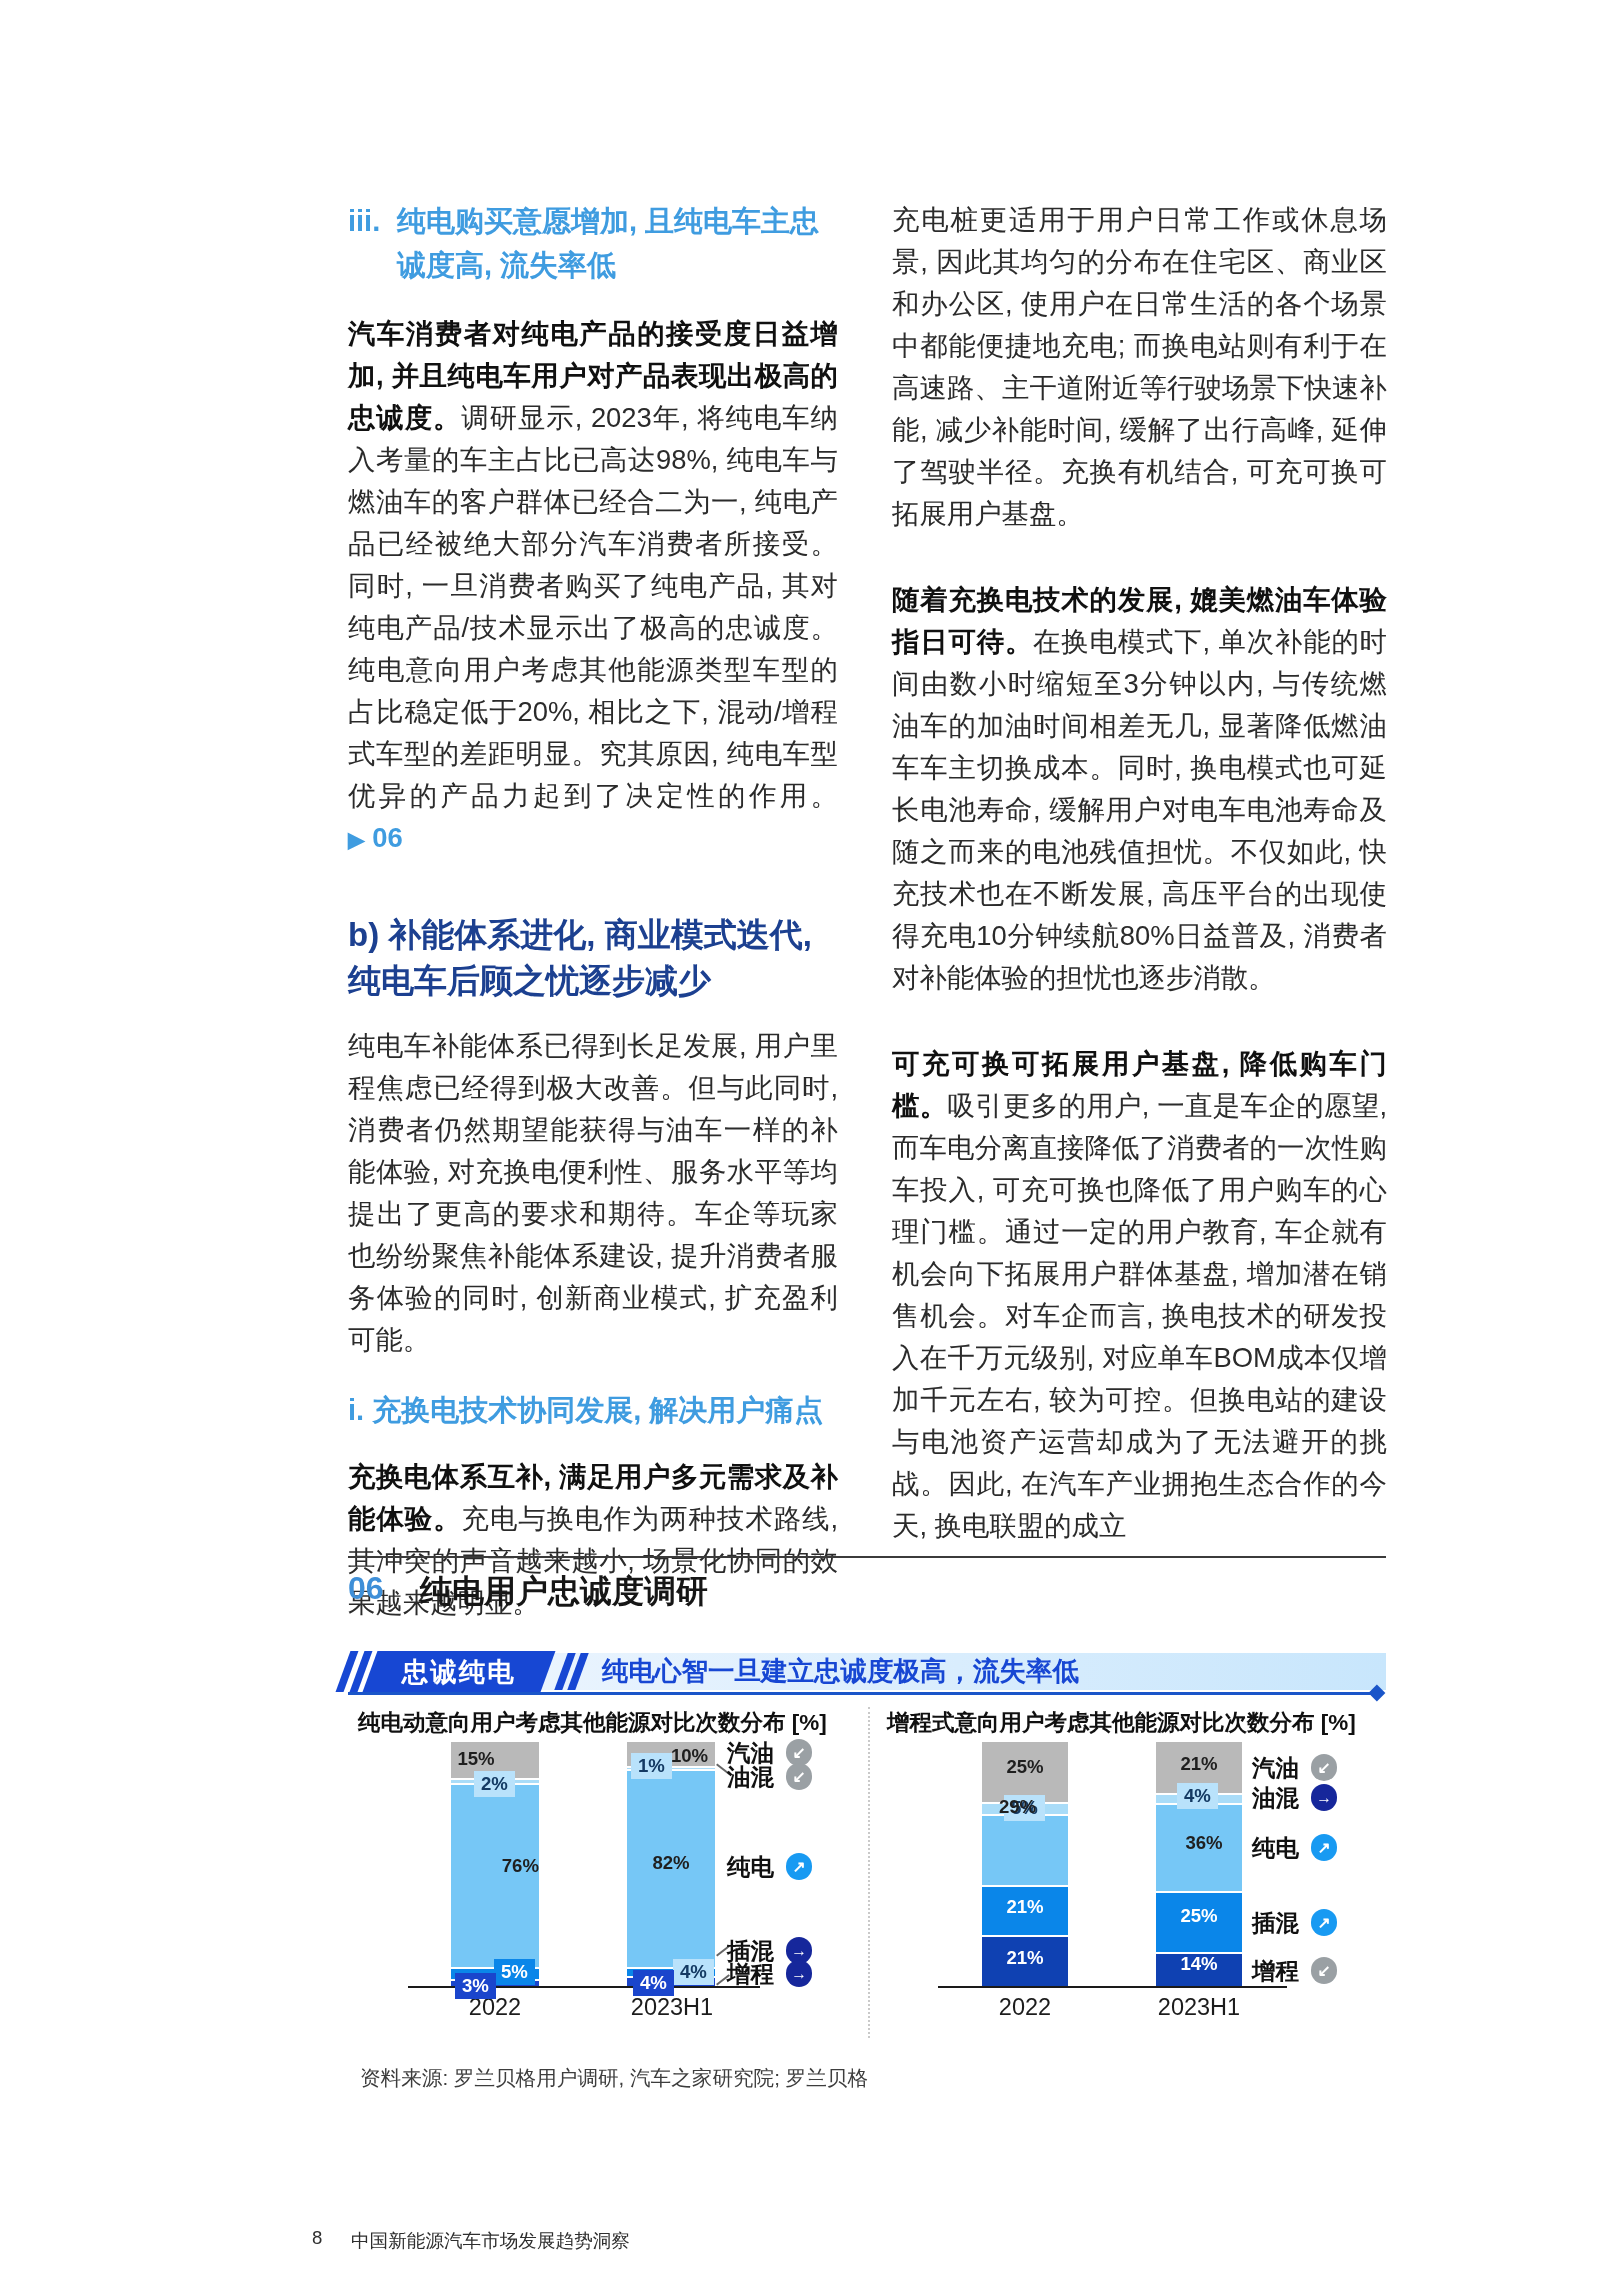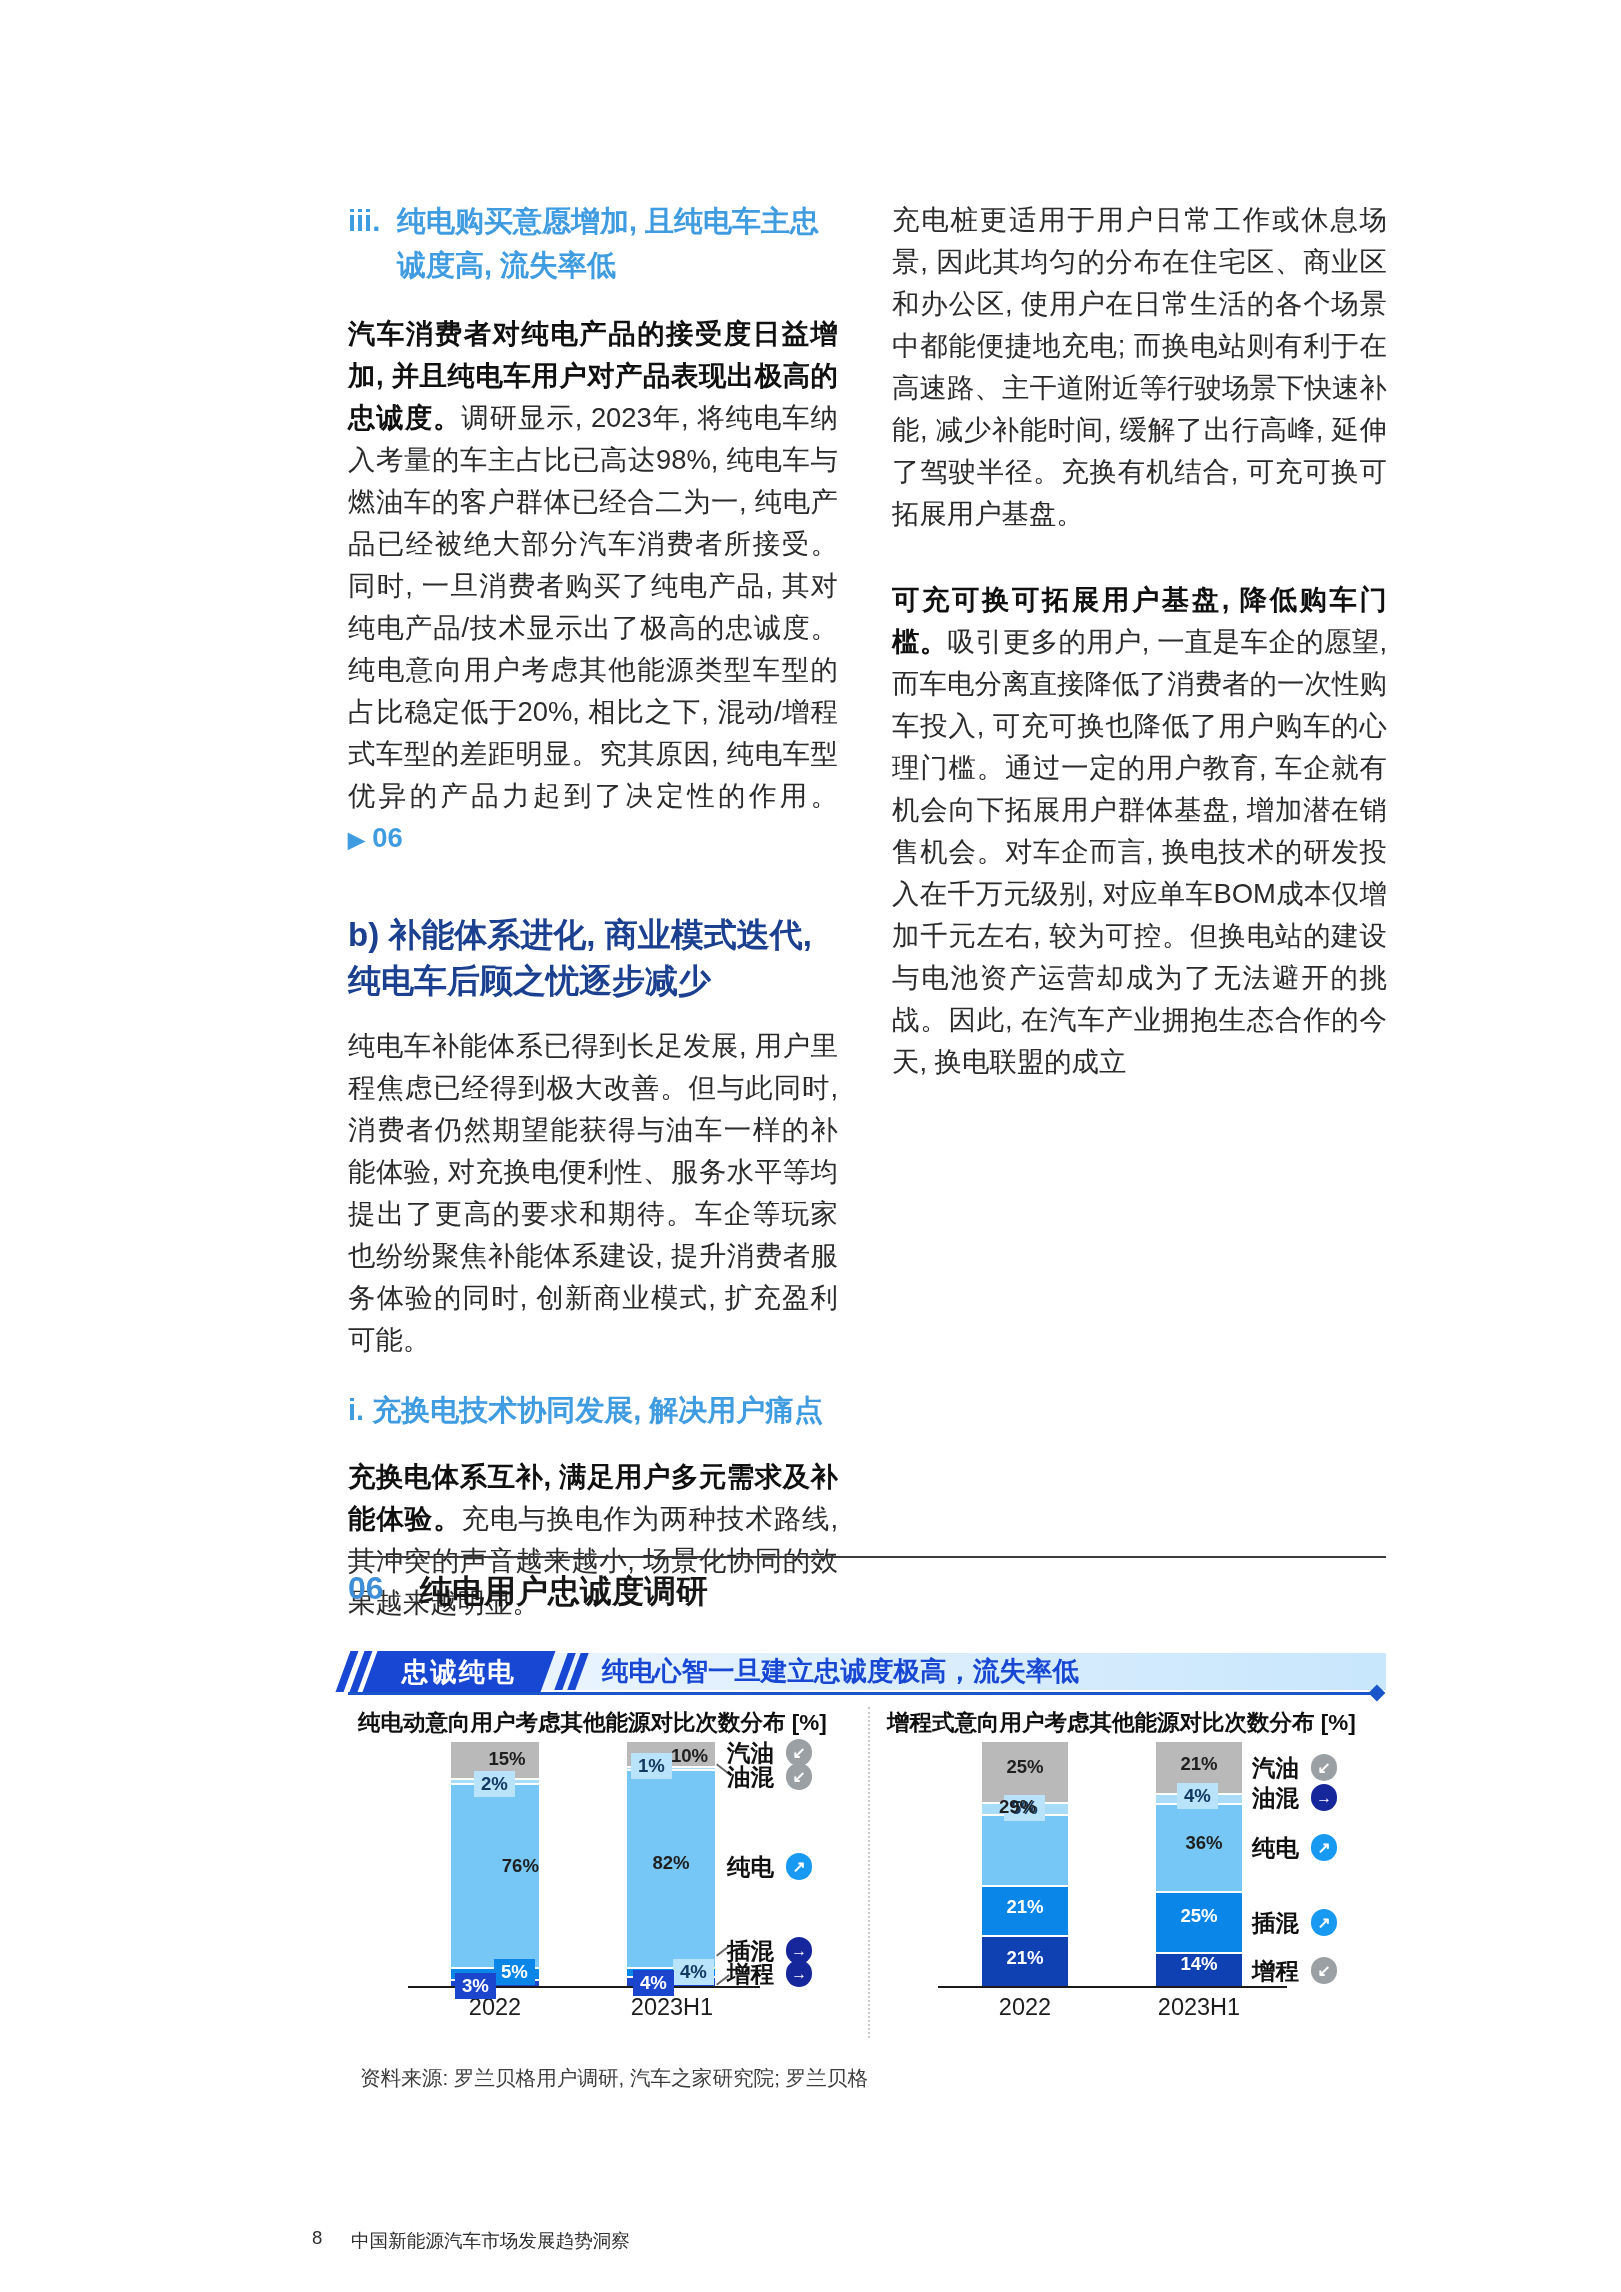--- a/index.html
+++ b/index.html
@@ -64,20 +64,21 @@
     </div>
     <p class="gap-lg"><span class="lead">汽车消费者对纯电产品的接受度日益增加, 并且纯电车用户对产品表现出极高的忠诚度。</span><span>调研显示, 2023年, 将纯电车纳入考量的车主占比已高达98%, 纯电车与燃油车的客户群体已经合二为一, 纯电产品已经被绝大部分汽车消费者所接受。同时, 一旦消费者购买了纯电产品, 其对纯电产品/技术显示出了极高的忠诚度。纯电意向用户考虑其他能源类型车型的占比稳定低于20%, 相比之下, 混动/增程式车型的差距明显。究其原因, 纯电车型优异的产品力起到了决定性的作用。</span><span class="figref"> <span class="tri">▶</span> <span>06</span></span></p>
     <div class="h-navy">b) 补能体系进化, 商业模式迭代, 纯电车后顾之忧逐步减少</div>
     <p>纯电车补能体系已得到长足发展, 用户里程焦虑已经得到极大改善。但与此同时, 消费者仍然期望能获得与油车一样的补能体验, 对充换电便利性、服务水平等均提出了更高的要求和期待。车企等玩家也纷纷聚焦补能体系建设, 提升消费者服务体验的同时, 创新商业模式, 扩充盈利可能。</p>
     <div class="h-blue h-sub" style="margin-top:24.5px;">i. 充换电技术协同发展, 解决用户痛点</div>
     <p><span class="lead">充换电体系互补, 满足用户多元需求及补能体验。</span><span>充电与换电作为两种技术路线, 其冲突的声音越来越小, 场景化协同的效果越来越明显。</span></p>
   </div>
 
   <div class="col col-right">
     <p class="gap-xl">充电桩更适用于用户日常工作或休息场景, 因此其均匀的分布在住宅区、商业区和办公区, 使用户在日常生活的各个场景中都能便捷地充电; 而换电站则有利于在高速路、主干道附近等行驶场景下快速补能, 减少补能时间, 缓解了出行高峰, 延伸了驾驶半径。充换有机结合, 可充可换可拓展用户基盘。</p>
+    <p class="gap-xl"><span class="lead">随着充换电技术的发展, 媲美燃油车体验指日可待。</span><span>在换电模式下, 单次补能的时间由数小时缩短至3分钟以内, 与传统燃油车的加油时间相差无几, 显著降低燃油车车主切换成本。同时, 换电模式也可延长电池寿命, 缓解用户对电车电池寿命及随之而来的电池残值担忧。不仅如此, 快充技术也在不断发展, 高压平台的出现使得充电10分钟续航80%日益普及, 消费者对补能体验的担忧也逐步消散。</span></p>
     <p><span class="lead">可充可换可拓展用户基盘, 降低购车门槛。</span><span>吸引更多的用户, 一直是车企的愿望, 而车电分离直接降低了消费者的一次性购车投入, 可充可换也降低了用户购车的心理门槛。通过一定的用户教育, 车企就有机会向下拓展用户群体基盘, 增加潜在销售机会。对车企而言, 换电技术的研发投入在千万元级别, 对应单车BOM成本仅增加千元左右, 较为可控。但换电站的建设与电池资产运营却成为了无法避开的挑战。因此, 在汽车产业拥抱生态合作的今天, 换电联盟的成立</span></p>
   </div>
 
   <div class="abs rule" style="left:348px;top:1556px;width:1038px;"></div>
   <div class="abs fig-num" style="left:348px;top:1570px;">06</div>
   <div class="abs fig-title" style="left:420px;top:1570px;">纯电用户忠诚度调研</div>
 
   <div class="abs strip" style="left:529px;top:1653px;width:857px;height:37px;"></div>
   <div class="abs slash" style="left:343px;top:1651px;height:41px;"></div>
   <div class="abs slash" style="left:357px;top:1651px;height:41px;"></div>
@@ -105,21 +106,21 @@
       <div class="seg" style="height: 9.90099%; background: rgb(185, 185, 185);"></div>
       <div class="seg" style="height: 0.990099%; background: rgb(169, 220, 248); border-top: 2px solid rgb(255, 255, 255);"></div>
       <div class="seg" style="height: 81.1881%; background: rgb(118, 199, 246); border-top: 2px solid rgb(255, 255, 255);"></div>
       <div class="seg" style="height: 3.9604%; background: rgb(10, 134, 233); border-top: 2px solid rgb(255, 255, 255);"></div>
       <div class="seg" style="height: 3.9604%; background: rgb(26, 69, 204); border-top: 2px solid rgb(255, 255, 255);"></div>
     </div>
   <div class="abs axis" style="left:408px;top:1986px;width:352px;"></div>
   <div class="abs xlab" style="left:439px;top:1994px;width:112px;">2022</div>
   <div class="abs xlab" style="left:616px;top:1994px;width:112px;">2023H1</div>
 
-  <div class="abs vl" style="left:463px;top:1748px;width:88px;">15%</div>
+  <div class="abs vl" style="left:432px;top:1748px;width:88px;">15%</div>
   <div class="abs vlbox box-light" style="left:474px;top:1771px;">2%</div>
   <div class="abs vl" style="left:451px;top:1855px;width:88px;text-align:right;">76%</div>
   <div class="abs vlbox box-mid" style="left:494px;top:1959px;">5%</div>
   <div class="abs vlbox box-navy" style="left:455px;top:1973px;">3%</div>
 
   <div class="abs vlbox box-light" style="left:631px;top:1753px;">1%</div>
   <div class="abs vl" style="left:663px;top:1745px;width:53px;">10%</div>
   <div class="abs vl" style="left:627px;top:1852px;width:88px;">82%</div>
   <div class="abs vlbox box-light" style="left:673px;top:1959px;">4%</div>
   <div class="abs vlbox box-navy" style="left:633px;top:1970px;">4%</div>

